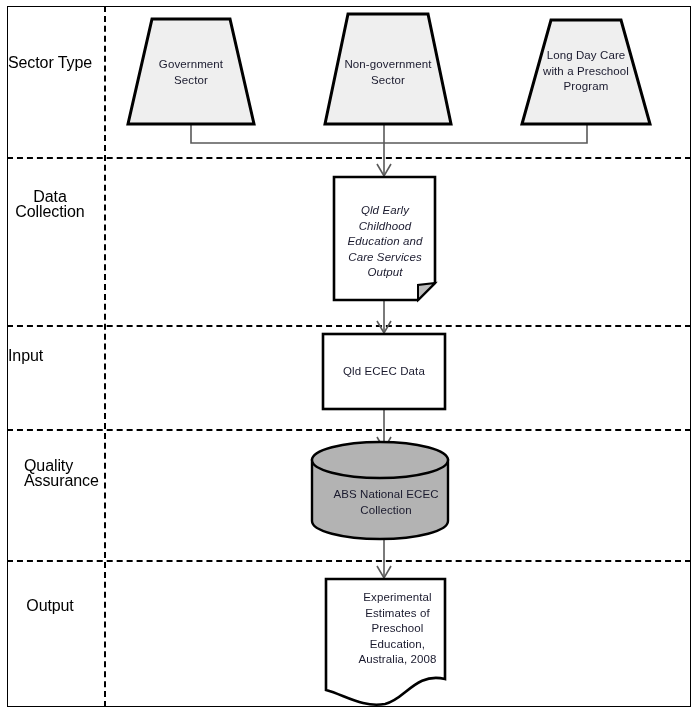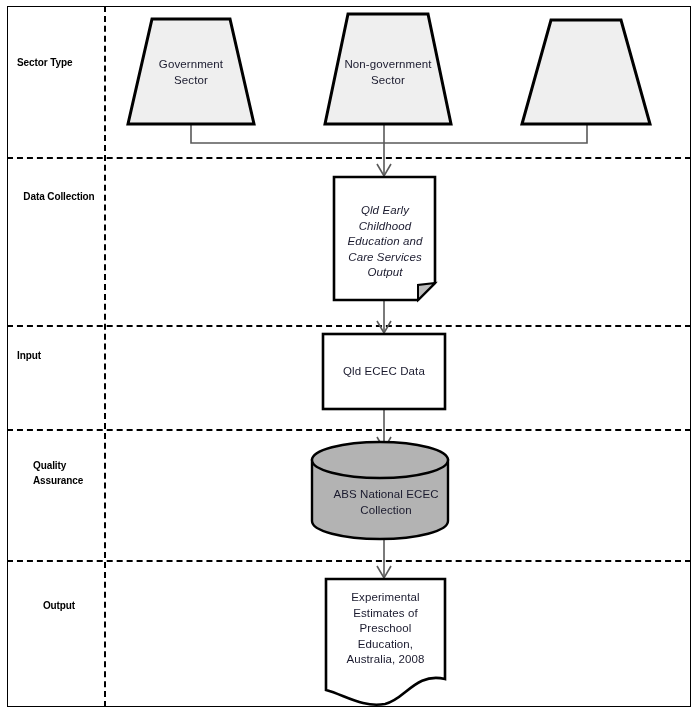--- a/index.html
+++ b/index.html
@@ -40,24 +40,24 @@
   .col-divider {
     position: absolute;
     top: 6px;
     width: 0px;
     height: 701px;
     border-left: 2px dashed #000000;
   }
   
   .row-label {
     position: absolute;
-    left: 17px;
+    left: 8px;
     width: 84px;
-    font-size: 10px;
-    font-weight: bold;
+    font-size: 16px;
+    font-weight: normal;
     color: #000000;
     line-height: 15px;
     letter-spacing: -0.1px;
   }
   
   #shape-layer {
     position: absolute;
     left: 0;
     top: 0;
     width: 698px;
@@ -155,39 +155,44 @@
   <div class="shape-text" style="left:128px; top:57px; width:126px;">
     <span>Government</span><br>
     <span>Sector</span>
   </div>
 
   <div class="shape-text" style="left:319px; top:57px; width:138px;">
     <span>Non-government</span><br>
     <span>Sector</span>
   </div>
 
+  <div class="shape-text" style="left:520px; top:48px; width:132px;">
+    <span>Long Day Care</span><br>
+    <span>with a Preschool</span><br>
+    <span>Program</span>
+  </div>
 
   <div class="shape-text" style="left:330px; top:203px; width:110px;font-style:italic;">
     <span>Qld Early</span><br>
     <span>Childhood</span><br>
     <span>Education and</span><br>
     <span>Care Services</span><br>
     <span>Output</span>
   </div>
 
   <div class="shape-text" style="left:323px; top:364px; width:122px;">
     <span>Qld ECEC Data</span>
   </div>
 
   <div class="shape-text" style="left:310px; top:487px; width:152px;">
     <span>ABS National ECEC</span><br>
     <span>Collection</span>
   </div>
 
-  <div class="shape-text" style="left:326px; top:590px; width:119px;">
+  <div class="shape-text" style="left:326px; top:590px; width:119px;padding-left:12px;">
     <span>Experimental</span><br>
     <span>Estimates of</span><br>
     <span>Preschool</span><br>
     <span>Education,</span><br>
     <span>Australia, 2008</span>
   </div>
 
 </div>
 
 </body></html>

